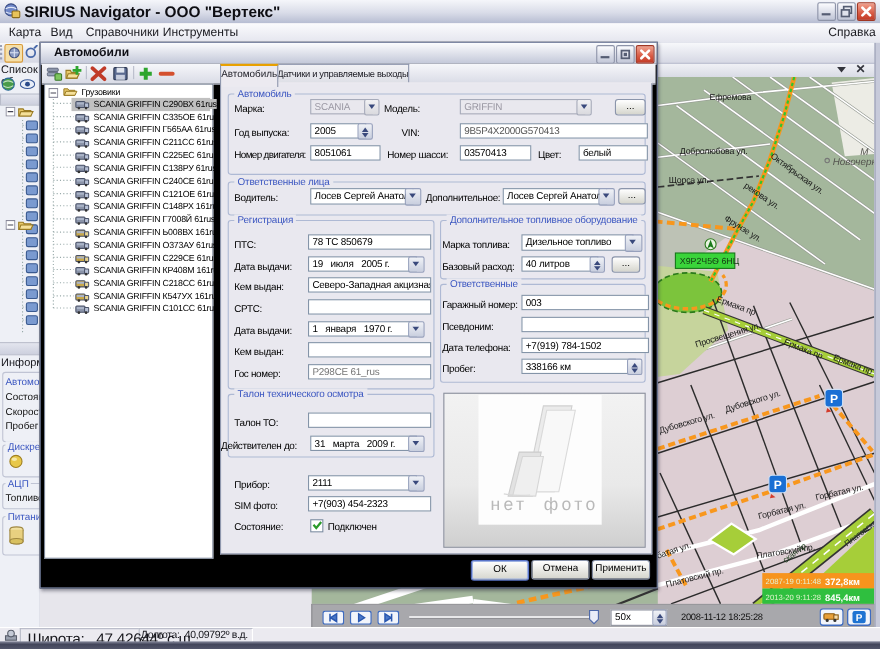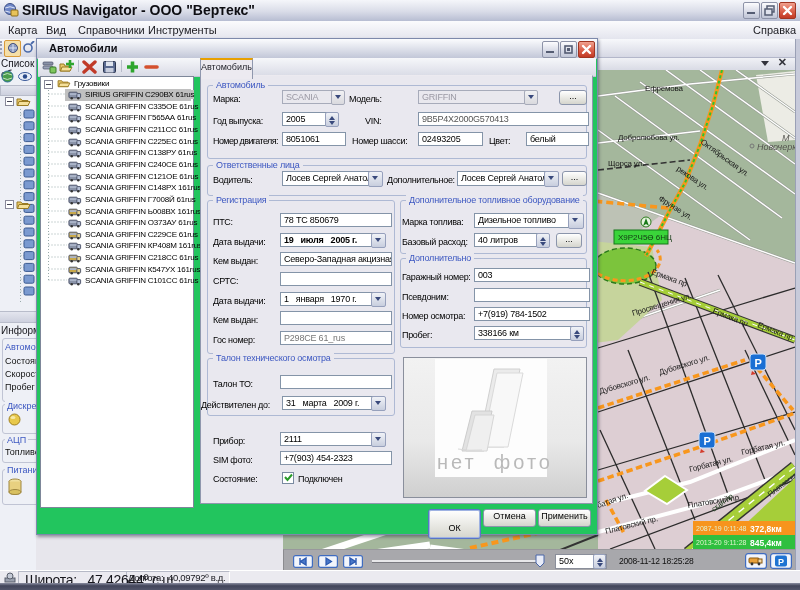--- a/index.html
+++ b/index.html
@@ -21,21 +21,21 @@
   background:linear-gradient(#f7f8fb,#d6d8e4);border-bottom:1px solid #b3b7ca;}
 #rightedge{left:795px;top:39px;width:5px;height:531px;background:#c7cada;border-left:1px solid #9aa0b5;}
 #winbottom{left:0;top:583px;width:800px;height:7px;background:linear-gradient(#8a8da0,#42455a 40%,#52556a);}
 #statusbar{left:0;top:570px;width:800px;height:13px;background:#ebeaf0;border-top:1px solid #fff;}
 .scell{top:571px;height:11px;border:1px solid #b6b9c6;border-right-color:#fff;border-bottom-color:#fff;background:#ebeaf0;}
 
 #sidebar{left:0;top:39px;width:36px;height:531px;background:#eef0f6;overflow:hidden;border-right:1px solid #c3c7d6;}
 
 #playbar{left:283px;top:549px;width:512px;height:21px;background:#a8a8ac;border-left:1px solid #8b8b8f;border-top:1px solid #98989c;}
 
-#dlg{left:36px;top:38px;width:560px;height:495px;background:#22c55e;
+#dlg{left:36px;top:38px;width:560px;height:495px;background:#000000;
   border:1px solid #7d89ab;box-shadow:1px 2px 3px rgba(40,40,60,.45);}
 #dlgtitle{left:0;top:0;width:560px;height:19px;
   background:linear-gradient(#fbfcfe,#dcdfe9 55%,#c2c7d8);border-bottom:1px solid #aab0c4;}
 #dlgtitle b{position:absolute;left:12px;top:3px;font-size:11px;color:#101016;}
 .dbtn{top:2px;width:15px;height:15px;border:1px solid #8d93a8;border-radius:2px;
   background:linear-gradient(#fcfcfe,#d7dae6 60%,#c3c8d8);}
 #dlgtools{left:1px;top:19px;width:558px;height:18px;
   background:linear-gradient(#f6f7fa,#d9dbe6);border-bottom:1px solid #bfc3d2;}
 #tree{left:3px;top:37px;width:152px;height:430px;background:#fff;
   border:1px solid #7d8799;}
@@ -461,21 +461,21 @@
       </div>
 <div class="trow" style="top:12px">
         <span style="position:absolute;left:24px;top:0;width:126px;height:12px;background:#c0c0c0"></span>
         <svg class="ticon" style="left:27px;top:1px" width="15" height="10" viewBox="0 0 15 10">
           <rect x="1" y="2" width="9" height="6" rx="1" fill="#8a93a8" stroke="#4a5268"></rect>
           <rect x="9.5" y="3.5" width="4" height="4.5" rx="0.5" fill="#b8c2d8" stroke="#4a5268"></rect>
           <rect x="2" y="3" width="7" height="2" fill="#aab4c8"></rect>
           <circle cx="4" cy="8.5" r="1.3" fill="#333"></circle>
           <circle cx="11" cy="8.5" r="1.3" fill="#333"></circle>
         </svg>
-        <span class="ttext" style="left:44px;top:1px"><span style="background:#c0c0c0">SIRIUS GRIFFIN С290ВХ 61rus</span></span>
+        <span class="ttext" style="left:44px;top:1px"><span style="background:#c0c0c0">SCANIA GRIFFIN С290ВХ 61rus</span></span>
       </div>
 <div class="trow" style="top:24px">
         <svg class="ticon" style="left:27px;top:1px" width="15" height="10" viewBox="0 0 15 10">
           <rect x="1" y="2" width="9" height="6" rx="1" fill="#8a93a8" stroke="#4a5268"></rect>
           <rect x="9.5" y="3.5" width="4" height="4.5" rx="0.5" fill="#b8c2d8" stroke="#4a5268"></rect>
           <rect x="2" y="3" width="7" height="2" fill="#aab4c8"></rect>
           <circle cx="4" cy="8.5" r="1.3" fill="#333"></circle>
           <circle cx="11" cy="8.5" r="1.3" fill="#333"></circle>
         </svg>
         <span class="ttext" style="left:44px;top:1px"><span>SCANIA GRIFFIN С335ОЕ 61rus</span></span>
@@ -624,20 +624,21 @@
         <svg class="ticon" style="left:27px;top:1px" width="15" height="10" viewBox="0 0 15 10">
           <rect x="1" y="2" width="9" height="6" rx="1" fill="#8a93a8" stroke="#4a5268"></rect>
           <rect x="9.5" y="3.5" width="4" height="4.5" rx="0.5" fill="#b8c2d8" stroke="#4a5268"></rect>
           <rect x="2" y="3" width="7" height="2" fill="#aab4c8"></rect>
           <circle cx="4" cy="8.5" r="1.3" fill="#333"></circle>
           <circle cx="11" cy="8.5" r="1.3" fill="#333"></circle>
         </svg>
         <span class="ttext" style="left:44px;top:1px"><span>SCANIA GRIFFIN С101СС 61rus</span></span>
       </div>
 </div>
+  <div class="abs tab" id="tab2" style="left:214px;width:119px;font-size:8.5px;letter-spacing:-0.3px;padding-top:3px;white-space:nowrap;overflow:hidden;">Датчики и управляемые выходы</div>
   <div class="abs tab" id="tab1" style="padding-top:2px;font-size:9px;">Автомобиль</div>
   <div class="abs" id="tabpage">
 
     <div class="grp" style="left:6px;top:9px;width:378px;height:72px;">
         <span class="glab">Автомобиль</span>
       </div>
     <span class="lbl" style="left:12px;top:18px">Марка:</span>
     <span class="inp dis" style="left:81px;top:14px;width:49px;height:12px;">SCANIA</span>
     <span class="dd" style="left:130px;top:14px;width:12px;height:13px;background:linear-gradient(#f2f2f4,#d9d9de);border-color:#a7abba"></span>
     <span class="lbl" style="left:148px;top:18px">Модель:</span>
@@ -645,42 +646,42 @@
     <span class="dd" style="left:323px;top:14px;width:12px;height:13px;background:linear-gradient(#f2f2f4,#d9d9de);border-color:#a7abba"></span>
     <span class="btn" style="left:358px;top:14px;width:26px;height:13px;">...</span>
     <span class="lbl" style="left:12px;top:40px">Год выпуска:</span>
     <span class="inp" style="left:81px;top:36px;width:43px;height:12px;">2005</span>
     <span class="spin" style="left:124px;top:36px;width:12px;height:13px;"></span>
     <span class="lbl" style="left:164px;top:40px">VIN:</span>
     <span class="inp" style="left:217px;top:36px;width:163px;height:12px;color:#555;">9B5P4X2000G570413</span>
     <span class="lbl" style="left:12px;top:60px;letter-spacing:-0.6px">Номер двигателя:</span>
     <span class="inp" style="left:81px;top:56px;width:56px;height:12px;">8051061</span>
     <span class="lbl" style="left:151px;top:60px">Номер шасси:</span>
-    <span class="inp" style="left:217px;top:56px;width:57px;height:12px;">02493205</span>
+    <span class="inp" style="left:217px;top:56px;width:57px;height:12px;">03570413</span>
     <span class="lbl" style="left:288px;top:60px">Цвет:</span>
     <span class="inp" style="left:325px;top:56px;width:55px;height:12px;">белый</span>
 
     <div class="grp" style="left:6px;top:89px;width:378px;height:29px;">
         <span class="glab">Ответственные лица</span>
       </div>
     <span class="lbl" style="left:12px;top:99px">Водитель:</span>
     <span class="inp" style="left:81px;top:95px;width:86px;height:13px;overflow:hidden;white-space:nowrap;">Лосев Сергей Анатоль</span>
     <span class="dd" style="left:167px;top:95px;width:13px;height:14px;"></span>
     <span class="lbl" style="left:186px;top:99px">Дополнительное:</span>
     <span class="inp" style="left:256px;top:95px;width:87px;height:13px;overflow:hidden;white-space:nowrap;">Лосев Сергей Анатоль</span>
     <span class="dd" style="left:343px;top:95px;width:13px;height:14px;"></span>
     <span class="btn" style="left:361px;top:95px;width:23px;height:13px;">...</span>
 
     <div class="grp" style="left:6px;top:124px;width:186px;height:152px;">
         <span class="glab">Регистрация</span>
       </div>
     <span class="lbl" style="left:12px;top:141px">ПТС:</span>
     <span class="inp" style="left:79px;top:137px;width:104px;height:12px;">78 ТС 850679</span>
     <span class="lbl" style="left:12px;top:161px">Дата выдачи:</span>
-    <span class="inp" style="left:79px;top:157px;width:91px;height:12px;font-weight:bold;">19&nbsp;&nbsp; июля&nbsp;&nbsp; 2005 г.</span>
+    <span class="inp" style="left:79px;top:157px;width:91px;height:12px;">19&nbsp;&nbsp; июля&nbsp;&nbsp; 2005 г.</span>
     <span class="dd" style="left:170px;top:157px;width:13px;height:13px;"></span>
     <span class="lbl" style="left:12px;top:180px">Кем выдан:</span>
     <span class="inp" style="left:79px;top:176px;width:104px;height:12px;overflow:hidden;white-space:nowrap;">Северо-Западная акцизная т</span>
     <span class="lbl" style="left:12px;top:200px">СРТС:</span>
     <span class="inp" style="left:79px;top:196px;width:104px;height:12px;"></span>
     <span class="lbl" style="left:12px;top:220px">Дата выдачи:</span>
     <span class="inp" style="left:79px;top:216px;width:91px;height:12px;">1&nbsp;&nbsp; января&nbsp;&nbsp; 1970 г.</span>
     <span class="dd" style="left:170px;top:216px;width:13px;height:13px;"></span>
     <span class="lbl" style="left:12px;top:239px">Кем выдан:</span>
     <span class="inp" style="left:79px;top:235px;width:104px;height:12px;"></span>
@@ -713,40 +714,40 @@
       </div>
     <span class="lbl" style="left:201px;top:141px">Марка топлива:</span>
     <span class="inp" style="left:273px;top:137px;width:94px;height:13px;">Дизельное топливо</span>
     <span class="dd" style="left:367px;top:137px;width:14px;height:14px;"></span>
     <span class="lbl" style="left:201px;top:161px">Базовый расход:</span>
     <span class="inp" style="left:273px;top:157px;width:62px;height:12px;">40 литров</span>
     <span class="spin" style="left:335px;top:157px;width:12px;height:13px;"></span>
     <span class="btn" style="left:355px;top:157px;width:24px;height:13px;">...</span>
 
     <div class="grp" style="left:199px;top:182px;width:185px;height:88px;">
-        <span class="glab">Дополнительно</span>
+        <span class="glab">Ответственные</span>
       </div>
     <span class="lbl" style="left:201px;top:196px">Гаражный номер:</span>
     <span class="inp" style="left:273px;top:192px;width:108px;height:12px;">003</span>
     <span class="lbl" style="left:201px;top:216px">Псевдоним:</span>
     <span class="inp" style="left:273px;top:212px;width:108px;height:12px;"></span>
-    <span class="lbl" style="left:201px;top:235px">Номер осмотра:</span>
+    <span class="lbl" style="left:201px;top:235px">Дата телефона:</span>
     <span class="inp" style="left:273px;top:231px;width:108px;height:12px;">+7(919) 784-1502</span>
     <span class="lbl" style="left:201px;top:254px">Пробег:</span>
     <span class="inp" style="left:273px;top:250px;width:96px;height:12px;">338166 км</span>
     <span class="spin" style="left:369px;top:250px;width:12px;height:13px;"></span>
 
     <div style="position:absolute;left:202px;top:281px;width:182px;height:139px;border:1px solid #8a8f9c;background:linear-gradient(#f2f2f2 0%,#e9e9e9 60%,#cfcfcf 100%);">
       <div style="position:absolute;left:31px;top:1px;width:112px;height:118px;background:#fdfdfd;"></div>
       <svg style="position:absolute;left:44px;top:5px" width="94" height="92" viewBox="0 0 94 92">
         <path d="M30 84 L46 6 L72 6 L56 84 Z" fill="#ebebeb" stroke="#d0d0d0"></path>
         <path d="M34 84 L49 10 L75 10 L60 84 Z" fill="#f8f8f8" stroke="#dadada"></path>
         <path d="M14 88 L24 48 L44 48 L36 88 Z" fill="#e2e2e2" stroke="#cccccc"></path>
         <path d="M18 88 L27 52 L46 52 L39 88 Z" fill="#efefef" stroke="#d6d6d6"></path>
         <path d="M10 86 Q20 88 34 87" stroke="#d8d8d8" fill="none"></path>
       </svg>
-      <div style="position:absolute;left:0;top:93px;width:182px;text-align:center;font-size:20px;letter-spacing:3px;color:#b9b9b9;">нет&nbsp;&nbsp;фото</div>
+      <div style="position:absolute;left:0;top:93px;width:182px;text-align:center;font-size:16px;letter-spacing:3px;color:#b9b9b9;">нет&nbsp;&nbsp;фото</div>
     </div>
   </div>
-  <div class="abs btn" style="left:391px;top:470px;width:51px;height:15px;border-color:#5a74c8;box-shadow:0 0 0 1px #9eb2e2 inset;padding-top:13px;">ОК</div>
+  <div class="abs btn" style="left:391px;top:470px;width:51px;height:15px;border-color:#5a74c8;box-shadow:0 0 0 1px #9eb2e2 inset;padding-top:2px;">ОК</div>
   <div class="abs btn" style="left:446px;top:470px;width:51px;height:15px;padding-top:1px;">Отмена</div>
   <div class="abs btn" style="left:501px;top:470px;width:51px;height:15px;padding-top:1px;">Применить</div>
 </div>
 
 </body></html>

